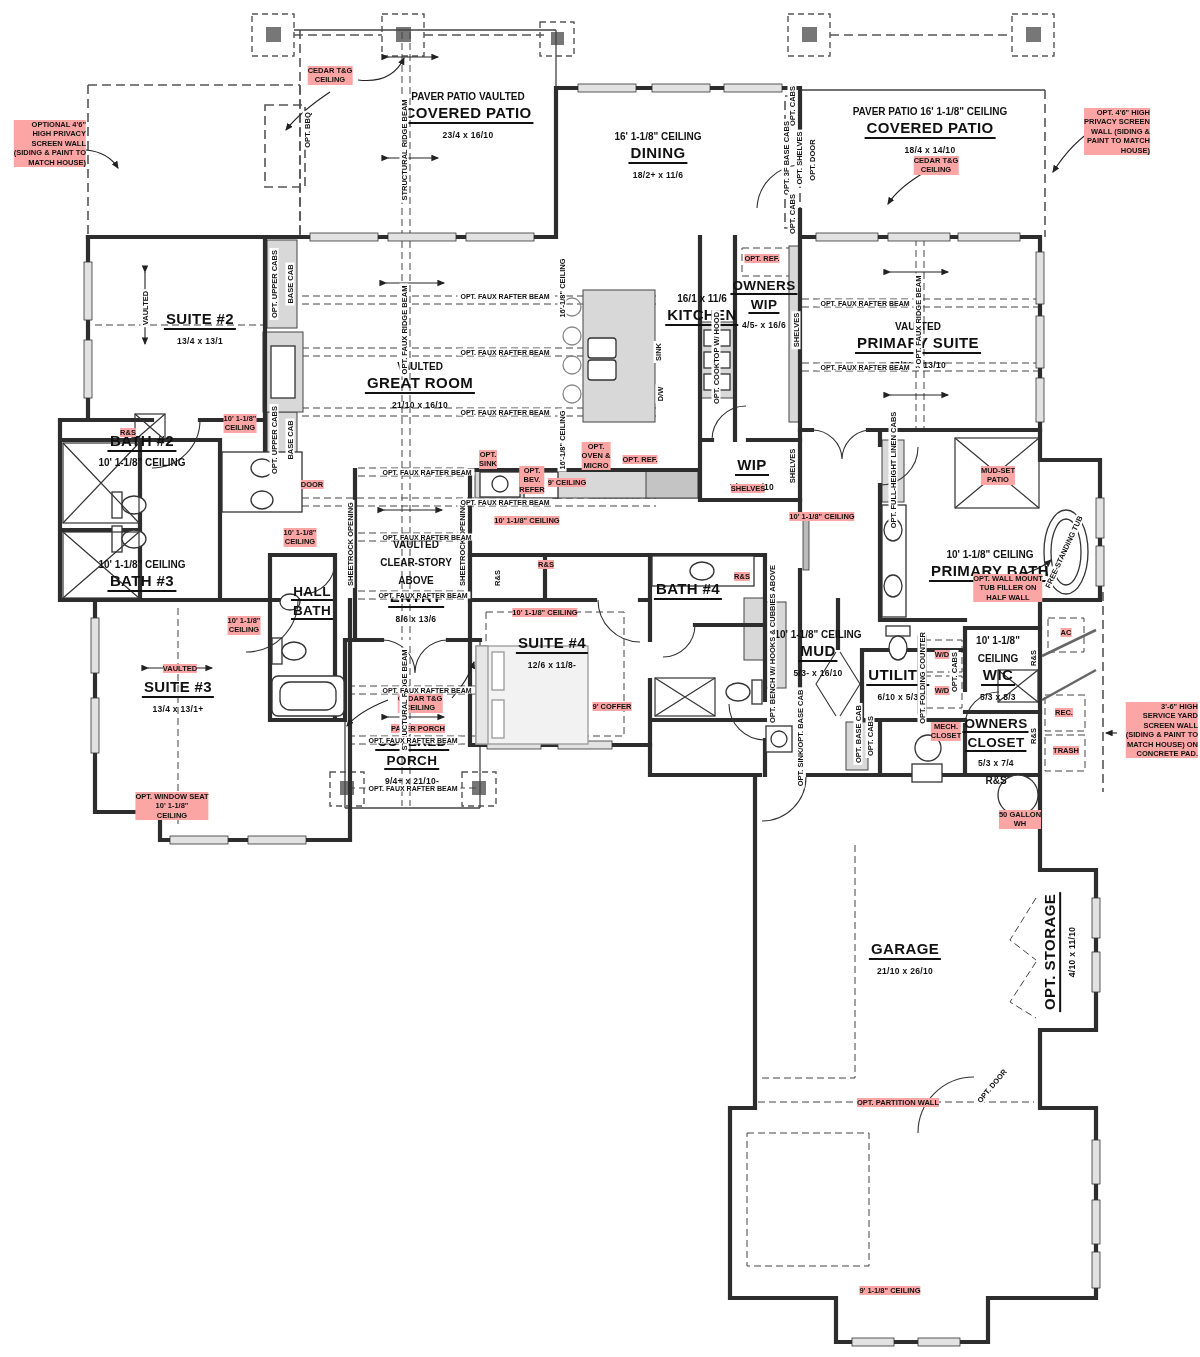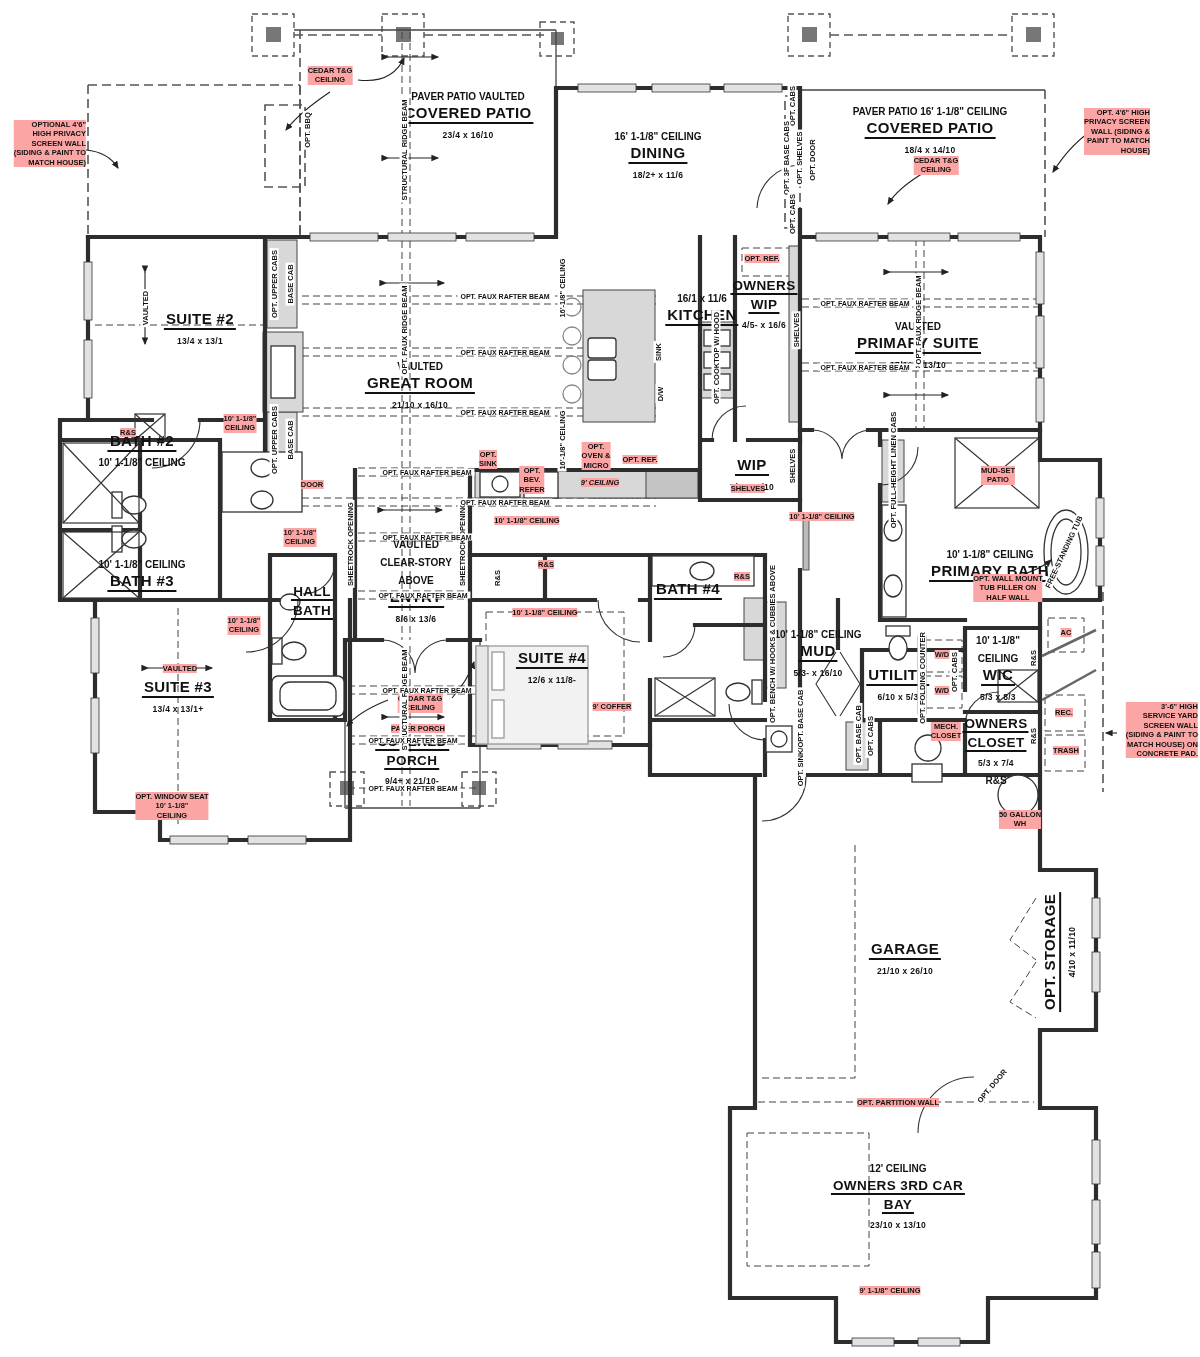--- a/index.html
+++ b/index.html
@@ -334,21 +334,21 @@
         <div class="ln"><span class="name">WIP</span></div>
         <div class="ln"><span class="dims">7/8- x 5/10</span></div>
       </div>
       <div class="lbl" style="left: 416px; top: 534px;">
         <div class="ln"><span class="pre">VAULTED</span></div>
         <div class="ln"><span class="pre">CLEAR-STORY</span></div>
         <div class="ln"><span class="pre">ABOVE</span></div>
         <div class="ln"><span class="name">ENTRY</span></div>
         <div class="ln"><span class="dims">8/6 x 13/6</span></div>
       </div>
-      <div class="lbl" style="left: 552px; top: 634px; margin-top: 15px;">
+      <div class="lbl" style="left: 552px; top: 634px;">
         <div class="ln"><span class="name">SUITE #4</span></div>
         <div class="ln"><span class="dims">12/6 x 11/8-</span></div>
       </div>
       <div class="lbl" style="left: 688px; top: 580px;">
         <div class="ln"><span class="name">BATH #4</span></div>
       </div>
       <div class="lbl" style="left: 990px; top: 544px;">
         <div class="ln"><span class="pre">10' 1-1/8" CEILING</span></div>
         <div class="ln"><span class="name">PRIMARY BATH</span></div>
       </div>
@@ -382,26 +382,20 @@
         <div class="ln"><span class="name2">BATH</span></div>
       </div>
       <div class="lbl" style="left: 412px; top: 732px;">
         <div class="ln"><span class="name2">COVERED</span></div>
         <div class="ln"><span class="name2">PORCH</span></div>
         <div class="ln"><span class="dims">9/4+ x 21/10-</span></div>
       </div>
       <div class="lbl" style="left: 905px; top: 940px;">
         <div class="ln"><span class="name">GARAGE</span></div>
         <div class="ln"><span class="dims">21/10 x 26/10</span></div>
-      </div>
-      <div class="lbl" style="left: 898px; top: 1158px;">
-        <div class="ln"><span class="pre">12' CEILING</span></div>
-        <div class="ln"><span class="name2">OWNERS 3RD CAR</span></div>
-        <div class="ln"><span class="name2">BAY</span></div>
-        <div class="ln"><span class="dims">23/10 x 13/10</span></div>
       </div>
       <div class="lbl rot" style="left: 1060px; top: 952px;">
         <div class="ln"><span class="name">OPT. STORAGE</span></div>
         <div class="ln"><span class="dims">4/10 x 11/10</span></div>
       </div>
       <div class="note r" style="left: 86px; top: 120px;">
         <div><span>OPTIONAL 4'6"</span></div>
         <div><span>HIGH PRIVACY</span></div>
         <div><span>SCREEN WALL</span></div>
         <div><span>(SIDING &amp; PAINT TO</span></div>
@@ -439,21 +433,21 @@
       </div>
       <div class="note" style="left: 488px; top: 450px;">
         <div><span>OPT.</span></div>
         <div><span>SINK</span></div>
       </div>
       <div class="note" style="left: 532px; top: 466px;">
         <div><span>OPT.</span></div>
         <div><span>BEV.</span></div>
         <div><span>REFER</span></div>
       </div>
-      <div class="note" style="left: 600px; top: 478px; font-style: italic;">
+      <div class="note" style="left: 567px; top: 478px;">
         <div><span>9' CEILING</span></div>
       </div>
       <div class="note" style="left: 596px; top: 442px;">
         <div><span>OPT.</span></div>
         <div><span>OVEN &amp;</span></div>
         <div><span>MICRO</span></div>
       </div>
       <div class="note" style="left: 640px; top: 455px;">
         <div><span>OPT. REF.</span></div>
       </div>

